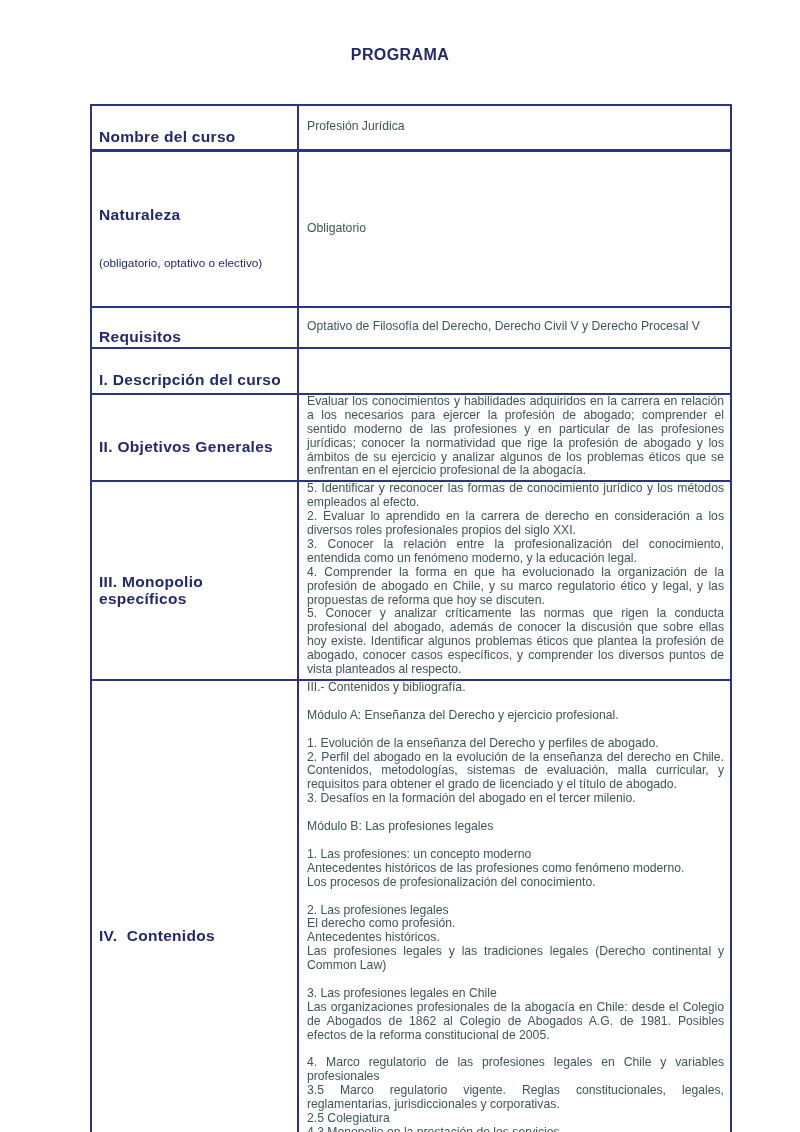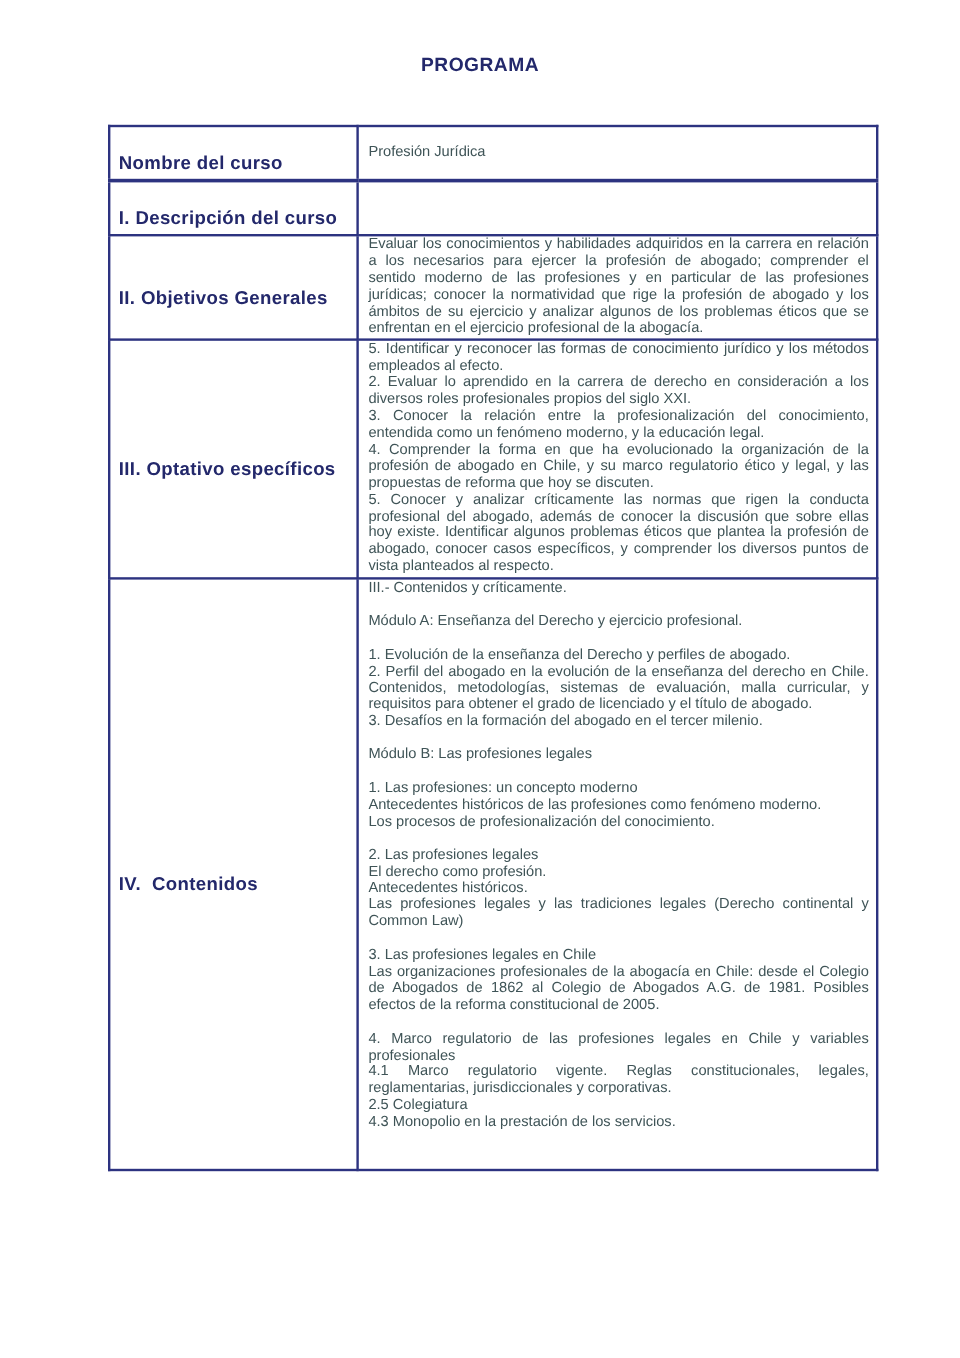--- a/index.html
+++ b/index.html
@@ -89,44 +89,55 @@
   <table class="course">
     <colgroup>
       <col style="width:207px">
       <col>
     </colgroup>
     <tbody>
       <tr class="r1" style="height:45px">
         <td class="label-cell">Nombre del curso</td>
         <td class="value-cell">Profesión Jurídica</td>
       </tr>
+      <tr class="r2" style="height:40px">
+        <td class="label-cell">
+          <div>Naturaleza</div>
+          <div class="sublabel">(obligatorio, optativo o electivo)</div>
+        </td>
+        <td class="value-cell">Obligatorio</td>
+      </tr>
+      <tr class="r3" style="height:20px">
+        <td class="label-cell">Requisitos</td>
+        <td class="value-cell">Optativo de Filosofía del Derecho, Derecho Civil V y Derecho Procesal V</td>
+      </tr>
       <tr class="r6" style="height:46px">
         <td class="label-cell">I. Descripción del curso</td>
         <td class="section-cell"></td>
       </tr>
       <tr class="r7" style="height:86px">
         <td class="label-cell">II. Objetivos Generales</td>
         <td class="section-cell">
             <div class="ln">Evaluar los conocimientos y habilidades adquiridos en la carrera en relación a los necesarios para ejercer la profesión de abogado; comprender el sentido moderno de las profesiones y en particular de las profesiones jurídicas; conocer la normatividad que rige la profesión de abogado y los ámbitos de su ejercicio y analizar algunos de los problemas éticos que se enfrentan en el ejercicio profesional de la abogacía.</div>
           </td>
       </tr>
       <tr class="r8" style="height:192px">
-        <td class="label-cell">III. Optativo específicos</td>
+        <td class="label-cell">III. Monopolio específicos</td>
         <td class="section-cell">
             <div class="ln">5. Identificar y reconocer las formas de conocimiento jurídico y los métodos empleados al efecto.</div>
             <div class="ln">2. Evaluar lo aprendido en la carrera de derecho en consideración a los diversos roles profesionales propios del siglo XXI.</div>
             <div class="ln">3. Conocer la relación entre la profesionalización del conocimiento, entendida como un fenómeno moderno, y la educación legal.</div>
             <div class="ln">4. Comprender la forma en que ha evolucionado la organización de la profesión de abogado en Chile, y su marco regulatorio ético y legal, y las propuestas de reforma que hoy se discuten.</div>
             <div class="ln">5. Conocer y analizar críticamente las normas que rigen la conducta profesional del abogado, además de conocer la discusión que sobre ellas hoy existe. Identificar algunos problemas éticos que plantea la profesión de abogado, conocer casos específicos, y comprender los diversos puntos de vista planteados al respecto.</div>
           </td>
       </tr>
       <tr class="r9" style="height:493px">
         <td class="label-cell">IV.  Contenidos</td>
         <td class="section-cell">
-            <div class="ln">III.- Contenidos y críticamente.</div>
+            <div class="ln">III.- Contenidos y bibliografía.</div>
             <div class="ln">&nbsp;</div>
             <div class="ln">Módulo A: Enseñanza del Derecho y ejercicio profesional.</div>
             <div class="ln">&nbsp;</div>
             <div class="ln">1. Evolución de la enseñanza del Derecho y perfiles de abogado.</div>
             <div class="ln">2. Perfil del abogado en la evolución de la enseñanza del derecho en Chile. Contenidos, metodologías, sistemas de evaluación, malla curricular, y requisitos para obtener el grado de licenciado y el título de abogado.</div>
             <div class="ln">3. Desafíos en la formación del abogado en el tercer milenio.</div>
             <div class="ln">&nbsp;</div>
             <div class="ln">Módulo B: Las profesiones legales</div>
             <div class="ln">&nbsp;</div>
             <div class="ln">1. Las profesiones: un concepto moderno</div>
@@ -135,21 +146,21 @@
             <div class="ln">&nbsp;</div>
             <div class="ln">2. Las profesiones legales</div>
             <div class="ln">El derecho como profesión.</div>
             <div class="ln">Antecedentes históricos.</div>
             <div class="ln">Las profesiones legales y las tradiciones legales (Derecho continental y Common Law)</div>
             <div class="ln">&nbsp;</div>
             <div class="ln">3. Las profesiones legales en Chile</div>
             <div class="ln">Las organizaciones profesionales de la abogacía en Chile: desde el Colegio de Abogados de 1862 al Colegio de Abogados A.G. de 1981. Posibles efectos de la reforma constitucional de 2005.</div>
             <div class="ln">&nbsp;</div>
             <div class="ln">4. Marco regulatorio de las profesiones legales en Chile y variables profesionales</div>
-            <div class="ln">4.1 Marco regulatorio vigente. Reglas constitucionales, legales, reglamentarias, jurisdiccionales y corporativas.</div>
+            <div class="ln">3.5 Marco regulatorio vigente. Reglas constitucionales, legales, reglamentarias, jurisdiccionales y corporativas.</div>
             <div class="ln">2.5 Colegiatura</div>
             <div class="ln">4.3 Monopolio en la prestación de los servicios.</div>
           </td>
       </tr>
     </tbody>
   </table>
 
 </div>
 
 </body></html>

